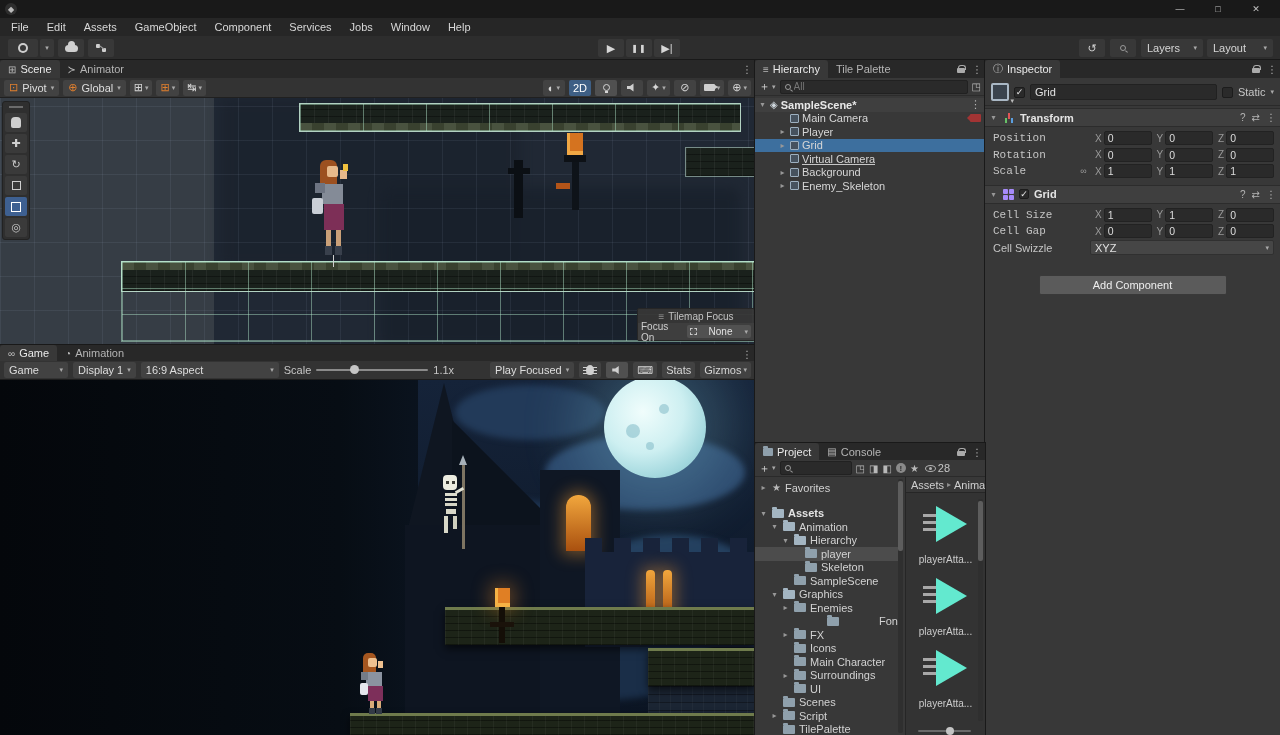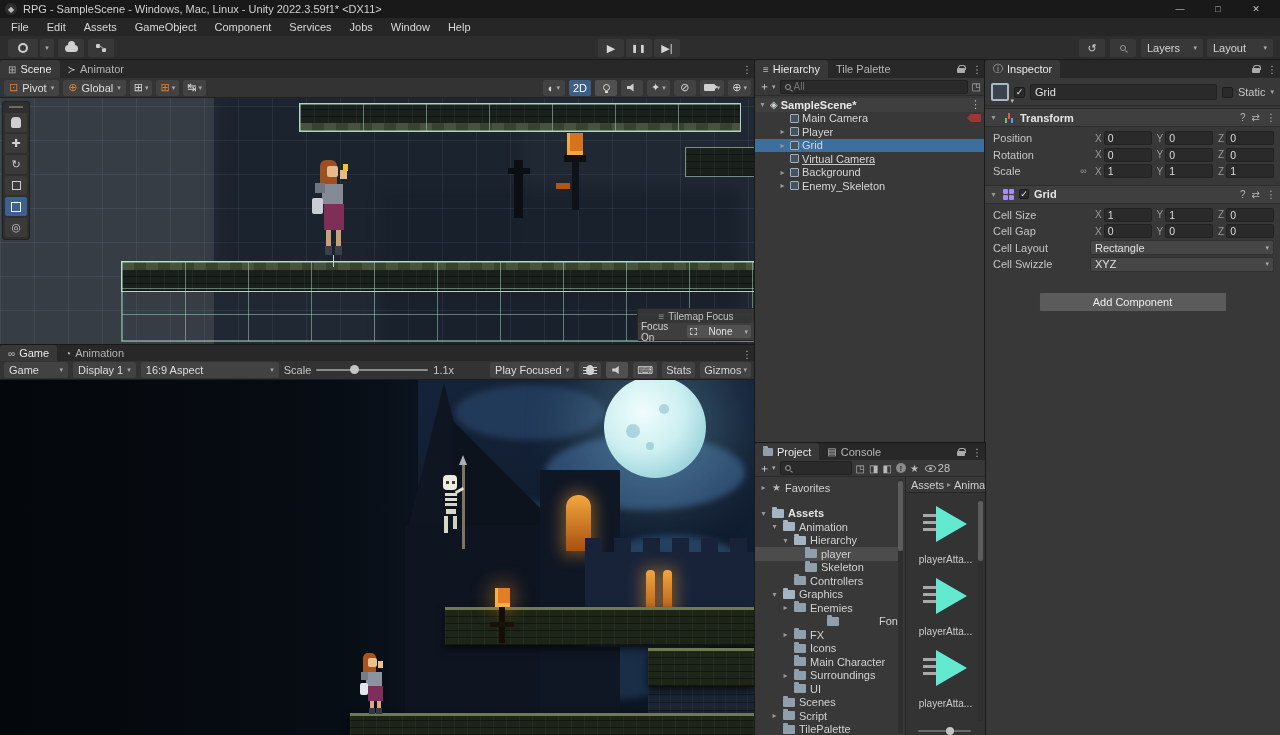--- a/index.html
+++ b/index.html
@@ -179,21 +179,21 @@
   .comp-title{font-weight:bold;color:#e4e4e4;flex:1;}
   .hdr-icos{display:flex;gap:6px;align-items:center;color:#b5b5b5;font-size:10px;}
   .xform-ico{width:12px;height:12px;position:relative;flex:none;}
   .xform-ico::before{content:"";position:absolute;left:5px;top:1px;width:2px;height:6px;background:#e25555;}
   .xform-ico::after{content:"";position:absolute;left:2px;top:6px;width:2px;height:5px;background:#67c168;
                     box-shadow:6px 0 0 #5b9fe0;}
   .grid-ico{width:11px;height:11px;position:relative;flex:none;}
   .grid-ico::before{content:"";position:absolute;left:0;top:0;width:5px;height:5px;background:#a78bfa;border-radius:1px;
                     box-shadow:6px 0 0 #a78bfa,0 6px 0 #a78bfa,6px 6px 0 #a78bfa;}
   .vrow{display:flex;align-items:center;height:16.5px;padding:0 6px 0 8px;}
-  .vlabel{width:84px;flex:none;color:#c4c4c4;}
+  .vlabel{width:84px;flex:none;color:#c4c4c4;font-family:Liberation Mono, monospace;}
   .linkslot{width:13px;flex:none;text-align:center;color:#9a9a9a;font-size:9px;}
   .axis{flex:none;color:#999;margin:0 2px 0 5px;font-size:10px;}
   .nfield{flex:1;min-width:0;height:14px;background:#2a2a2a;border:1px solid #222;border-radius:2px;
           padding:0 3px;color:#dcdcdc;display:flex;align-items:center;font-size:10.5px;}
   .ddrow{display:flex;align-items:center;height:16.5px;padding:0 6px 0 8px;}
   .ddlabel{width:97px;flex:none;color:#c4c4c4;}
   .addc{width:188px;height:20px;background:#5b5b5b;border:1px solid #393939;border-radius:2px;
         margin:16px auto 0;display:flex;align-items:center;justify-content:center;color:#eee;}
 
   
@@ -231,21 +231,20 @@
   .hslider{position:absolute;left:12px;right:14px;bottom:3px;height:2px;background:#6a6a6a;border-radius:1px;}
   .hslider .slider-knob{left:52%;top:-3px;width:8px;height:8px;}
 </style>
 </head>
 <body>
 
 <div id="app">
 
   <div class="titlebar">
     <span class="unity-logo">◆</span>
-    <span>RPG - SampleScene - Windows, Mac, Linux - Unity 2022.3.59f1* &lt;DX11&gt;</span>
     <span class="win-controls">
       <span class="win-btn">—</span>
       <span class="win-btn">□</span>
       <span class="win-btn">✕</span>
     </span>
   </div>
 
   <div class="menubar" id="menubar">
       <span class="menu-item">File</span>
       <span class="menu-item">Edit</span>
@@ -685,27 +684,20 @@
           <span class="axis">X</span>
           <div class="nfield">0</div>
           <span class="axis">Y</span>
           <div class="nfield">0</div>
           <span class="axis">Z</span>
           <div class="nfield">0</div>
         </div>
       </div>
     <div id="grid-dd-rows" style="padding-bottom:3px;">
         <div class="ddrow">
-          <span class="ddlabel">Cell Layout</span>
-          <span class="dd grow">
-            <span>Rectangle</span>
-            <span class="caret">▾</span>
-          </span>
-        </div>
-        <div class="ddrow">
           <span class="ddlabel">Cell Swizzle</span>
           <span class="dd grow">
             <span>XYZ</span>
             <span class="caret">▾</span>
           </span>
         </div>
       </div>
 
     <div class="addc">Add Component</div>
   </div>
@@ -770,21 +762,21 @@
             <span class="plbl">player</span>
           </div>
           <div class="prow" style="padding-left: 37px;">
             <span class="tree-arrow"></span>
             <span class="fi"></span>
             <span class="plbl">Skeleton</span>
           </div>
           <div class="prow" style="padding-left: 26px;">
             <span class="tree-arrow"></span>
             <span class="fi"></span>
-            <span class="plbl">Controllers</span>
+            <span class="plbl">SampleScene</span>
           </div>
           <div class="prow" style="padding-left: 15px;">
             <span class="tree-arrow">▾</span>
             <span class="fi open"></span>
             <span class="plbl">Graphics</span>
           </div>
           <div class="prow" style="padding-left: 26px;">
             <span class="tree-arrow">▸</span>
             <span class="fi"></span>
             <span class="plbl">Enemies</span>

